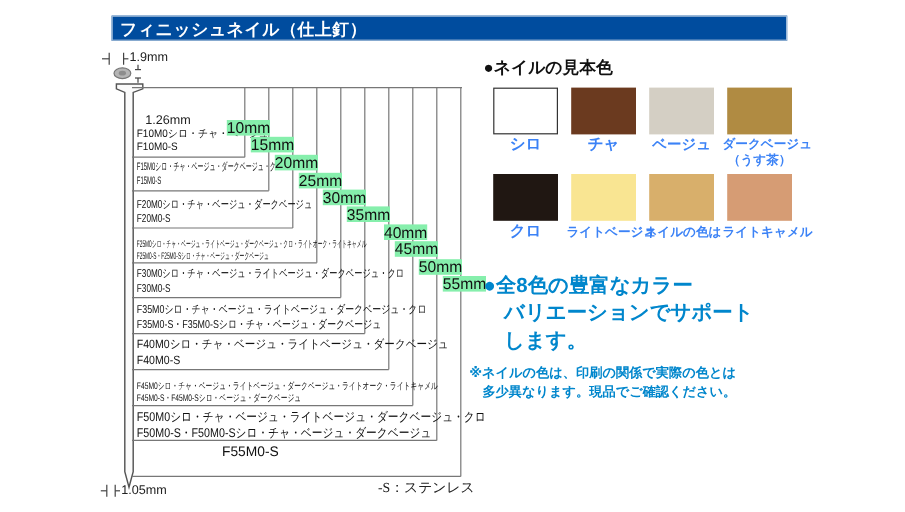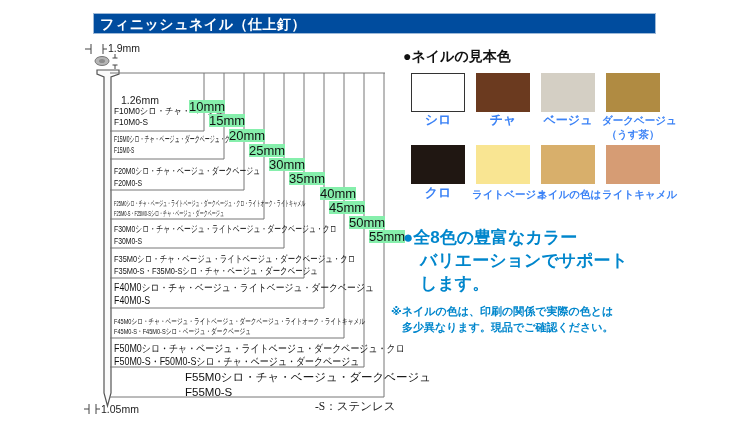--- a/index.html
+++ b/index.html
@@ -182,21 +182,20 @@
 </div>
 <div class="row row-7">
   <div>F45M0シロ・チャ・ベージュ・ライトベージュ・ダークベージュ・ライトオーク・ライトキャメル</div>
   <div>F45M0-S・F45M0-Sシロ・ベージュ・ダークベージュ</div>
 </div>
 <div class="row row-8">
   <div>F50M0シロ・チャ・ベージュ・ライトベージュ・ダークベージュ・クロ</div>
   <div>F50M0-S・F50M0-Sシロ・チャ・ベージュ・ダークベージュ</div>
 </div>
 <div class="row row-9">
-  <div>F55M0シロ・チャ・ベージュ・ダークベージュ</div>
   <div>F55M0-S</div>
 </div>
 
 <span class="size size-0">10mm</span>
 <span class="size size-1">15mm</span>
 <span class="size size-2">20mm</span>
 <span class="size size-3">25mm</span>
 <span class="size size-4">30mm</span>
 <span class="size size-5">35mm</span>
 <span class="size size-6">40mm</span>

